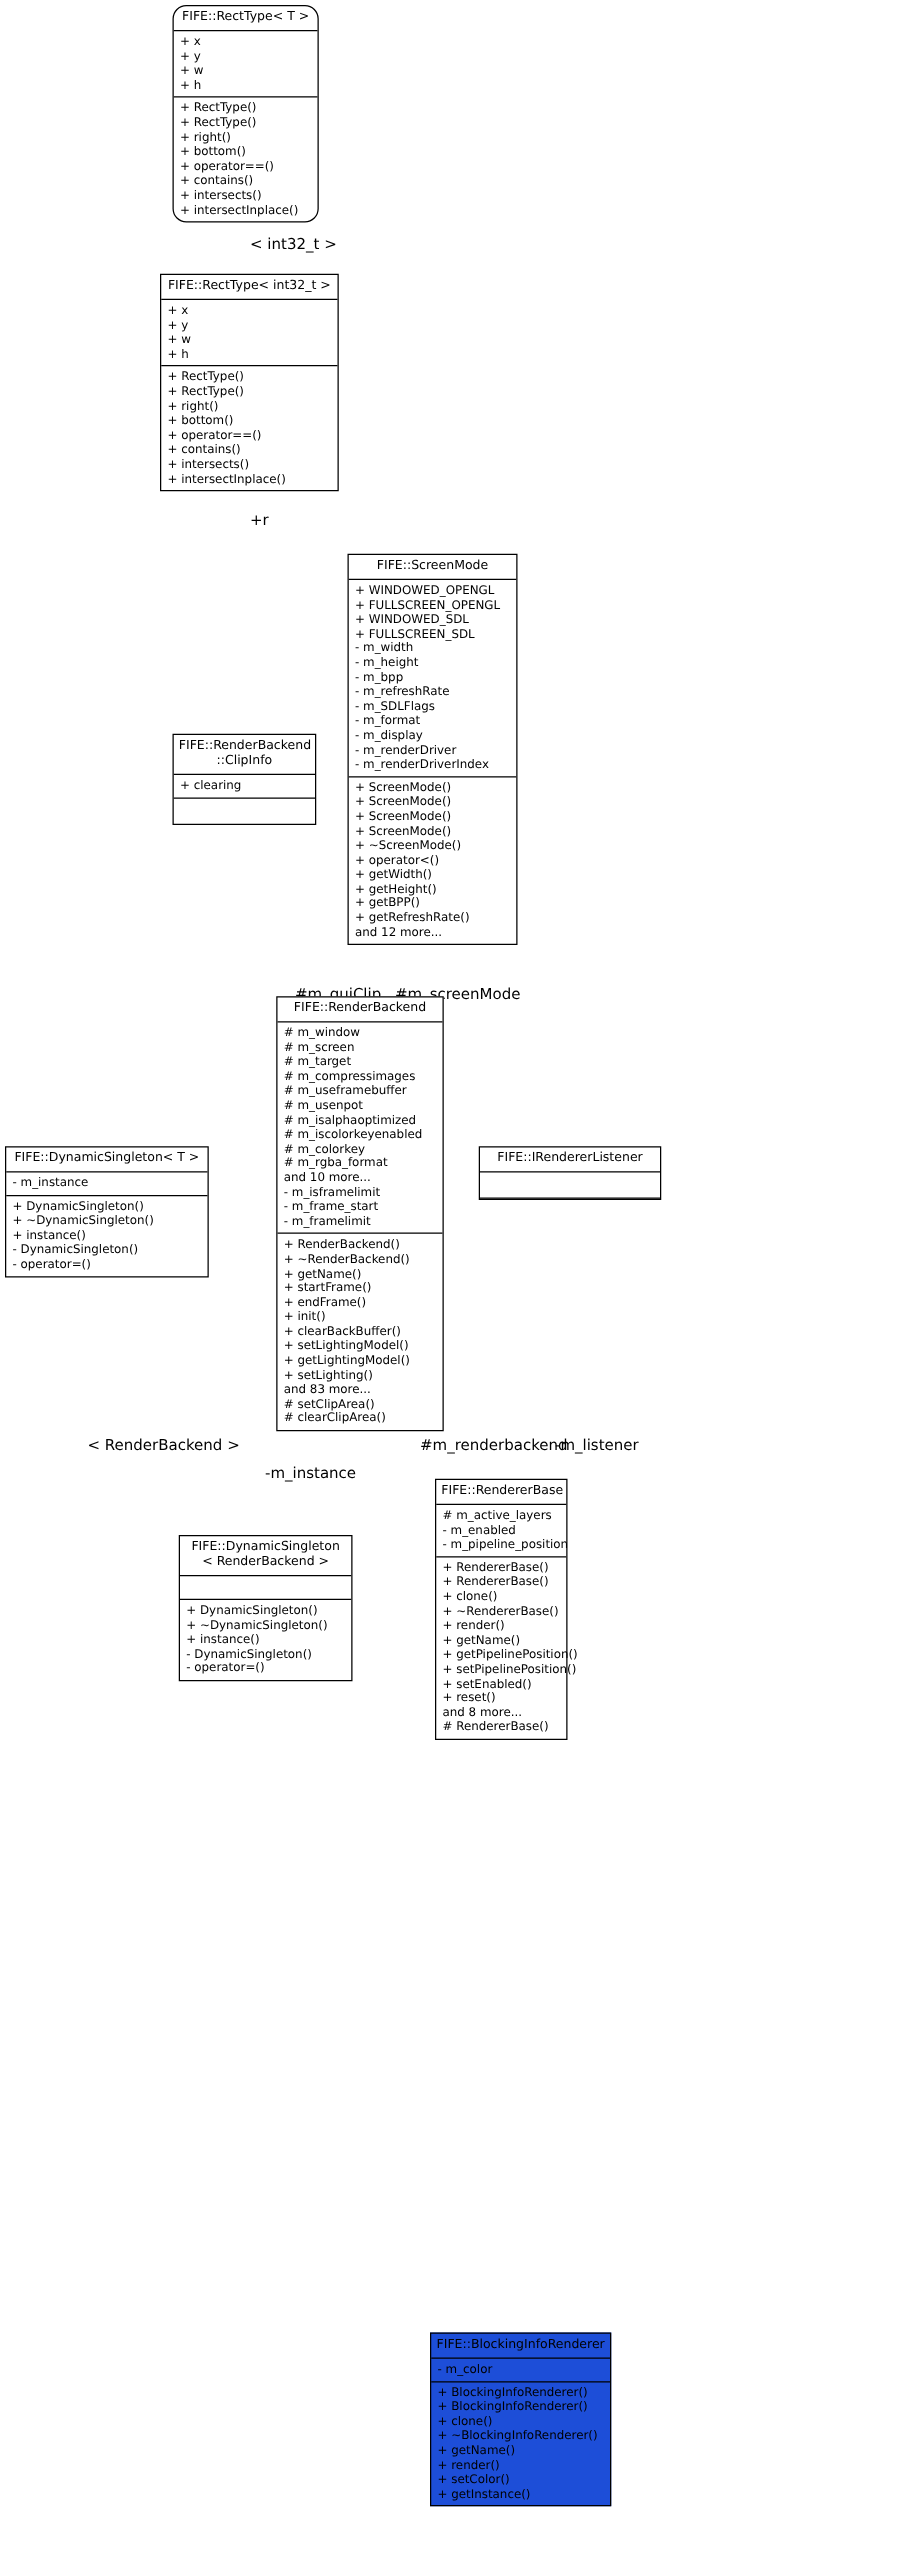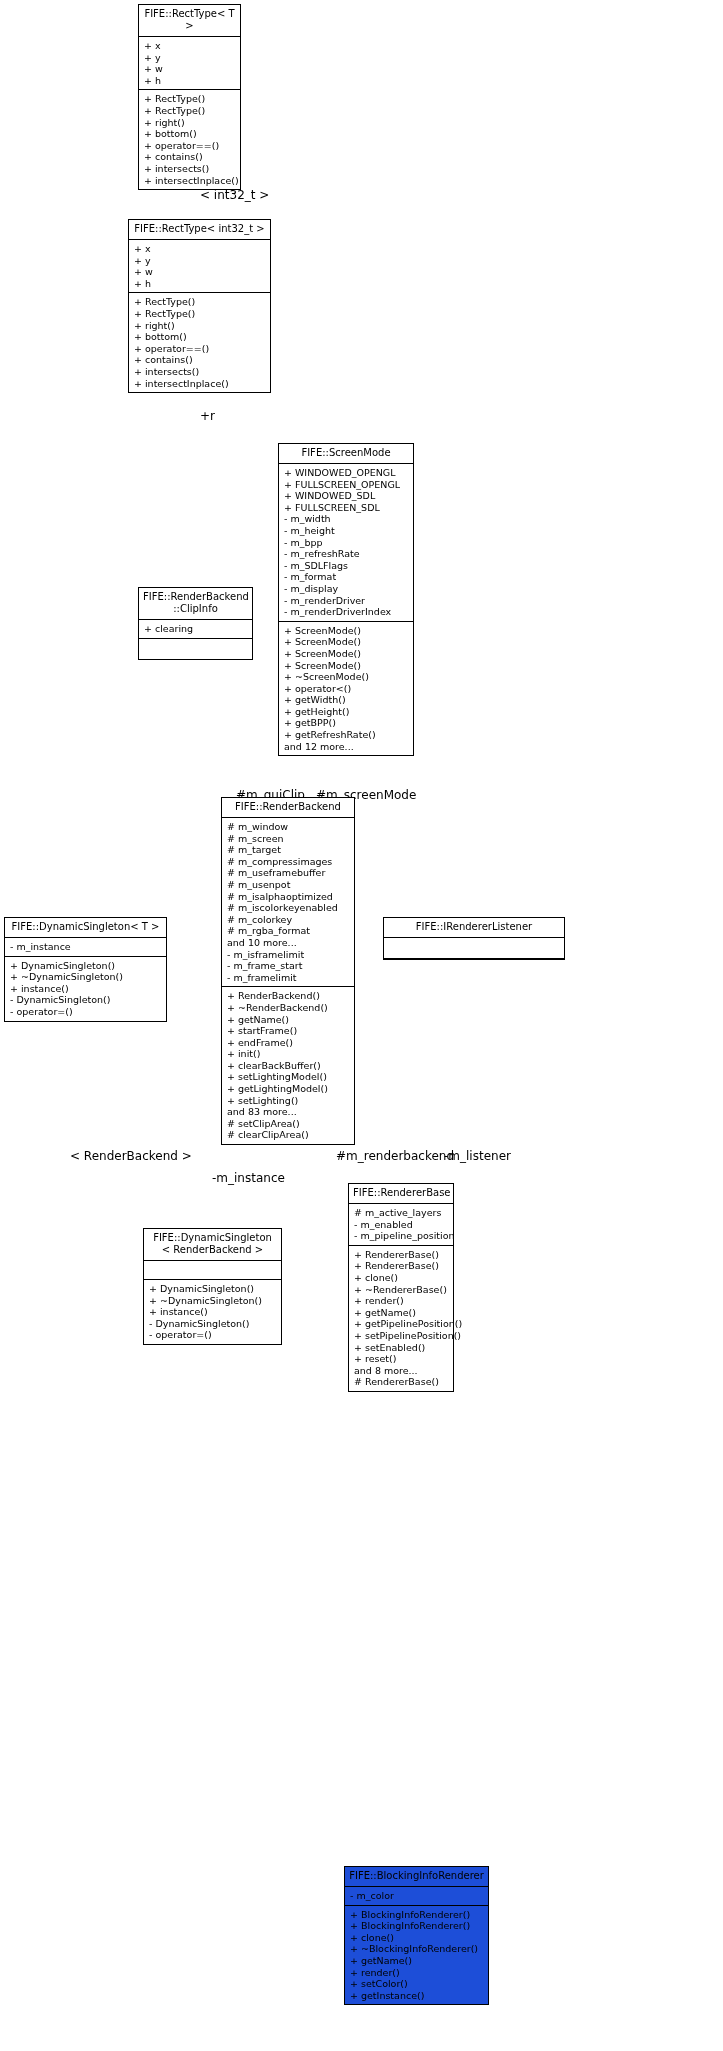--- a/index.html
+++ b/index.html
@@ -113,21 +113,21 @@
     <polygon points="437,1536 446,1540 442,1550 433,1546" fill="#ffffff" stroke="#505050" stroke-width="1.1"></polygon>
 
     
     <path d="M576,1314 C566,1400 562,1480 568,1545" stroke="#505050" stroke-width="1.1" fill="none"></path>
     <polygon points="568,1537 574,1546 568,1555 562,1546" fill="#ffffff" stroke="#505050" stroke-width="1.1"></polygon>
 
     
     <line x1="515" y1="1880" x2="515" y2="1828" stroke="#191970" stroke-width="1.5" marker-end="url(#arrow-hollow-navy)"></line>
   </renderbackend></t></svg>
 
-  <div class="umlbox" style="left:138px; top:4px; width:103px;">
+  <div class="umlbox" style="left:138px; top:4px; width:117px;border-radius:11px;">
     <div class="cls-title">FIFE::RectType&lt; T &gt;</div>
     <div class="cls-attrs">
       <div>+ x</div>
       <div>+ y</div>
       <div>+ w</div>
       <div>+ h</div>
     </div>
     <div class="cls-ops">
       <div>+ RectType()</div>
       <div>+ RectType()</div>
@@ -250,21 +250,21 @@
     </div>
     <div class="cls-ops">
       <div>+ DynamicSingleton()</div>
       <div>+ ~DynamicSingleton()</div>
       <div>+ instance()</div>
       <div>- DynamicSingleton()</div>
       <div>- operator=()</div>
     </div>
   </div>
 
-  <div class="umlbox" style="left:383px; top:917px; width:182px;">
+  <div class="umlbox" style="left:383px; top:917px; width:146px;">
     <div class="cls-title">FIFE::IRendererListener</div>
     <div class="cls-attrs" style="height:14px;"></div>
   </div>
 
   <div class="edge-label" style="left:70px; top:1151px;">&lt; RenderBackend &gt;</div>
   <div class="edge-label" style="left:212px; top:1151px;margin-top:22px;">-m_instance</div>
   <div class="edge-label" style="left:336px; top:1151px;">#m_renderbackend</div>
   <div class="edge-label" style="left:444px; top:1151px;text-align:right;">-m_listener</div>
 
   <div class="umlbox" style="left:143px; top:1228px; width:139px;">

